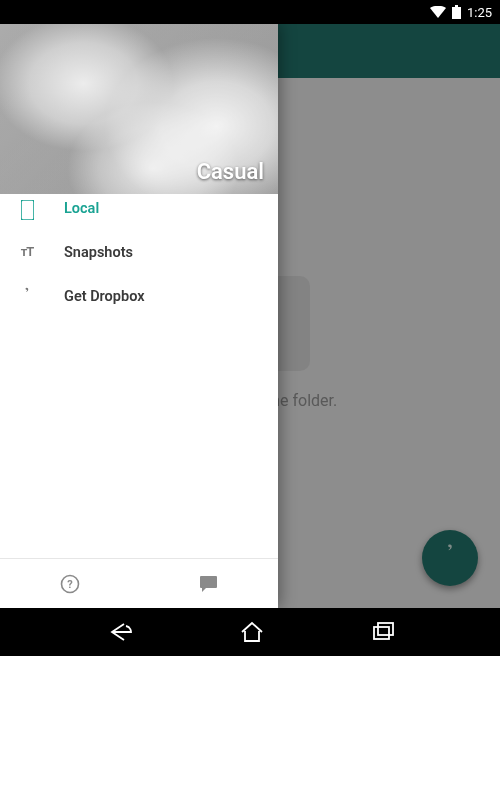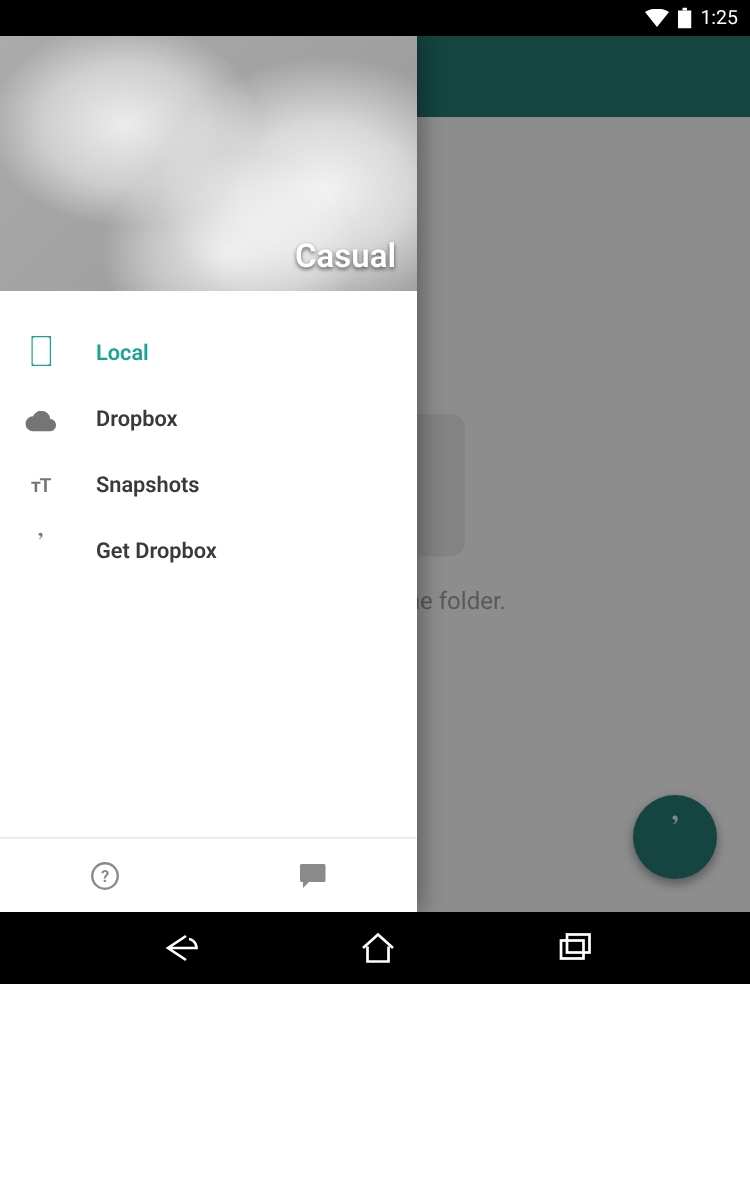--- a/index.html
+++ b/index.html
@@ -33,21 +33,21 @@
       radial-gradient(ellipse 140px 110px at 78% 60%, #e6e6e6 0%, #b0b0b0 40%, #3a3a3a 80%),
       radial-gradient(ellipse 90px 70px at 55% 85%, #cfcfcf 0%, #7b7b7b 60%, #2d2d2d 95%),
       linear-gradient(135deg,#4a4a4a,#1f1f1f);
     background-blend-mode: screen, screen, screen, normal;
   }
   .drawer-header-title {
     position:absolute; right:14px; bottom:10px; color:#fff; font-size:22px; font-weight:600;
     text-shadow:0 1px 3px rgba(0,0,0,.6);
   }
   .drawer-list { flex:1; padding-top:6px; }
-  .drawer-item { display:flex; align-items:flex-end; height:44px; padding-left:16px; gap:26px; cursor:pointer; }
+  .drawer-item { display:flex; align-items:flex-start; height:44px; padding-left:16px; gap:26px; cursor:pointer; }
   .drawer-item .ic { width:22px; display:flex; justify-content:center; color:#757575;}
   .drawer-item .lbl { font-size:14.5px; color:#3a3a3a; font-weight:600;}
   .drawer-item.active .ic, .drawer-item.active .lbl { color:#1aa393; }
   .drawer-footer { border-top:1px solid #e6e6e6; height:50px; display:flex; align-items:center;}
   .drawer-footer .fbtn { flex:1; display:flex; justify-content:center; color:#8a8a8a; cursor:pointer;}
   
   .navbar { position:absolute; left:0; right:0; bottom:0; height:48px; background:#000; display:flex; align-items:center; justify-content:space-evenly;}
   .navbar svg { display:block; }
 </style>
 </head>
@@ -97,28 +97,20 @@
         <div class="drawer-item active">
           <span class="ic">
             <svg width="13" height="20" viewBox="0 0 13 20">
                 <rect x="0" y="0" width="13" height="20" rx="2" fill="none" stroke="currentColor" stroke-width="1.6"></rect>
                 <rect x="3" y="16.5" width="7" height="0" stroke="currentColor"></rect>
               </svg>
           </span>
           <span class="lbl">Local</span>
         </div>
 
-        <div class="drawer-item">
-          <span class="ic">
-            <svg width="22" height="14" viewBox="0 0 22 14">
-                <path fill="currentColor" d="M17 13.5H6a5 5 0 0 1 0-10 6 6 0 0 1 11.5 1.8A4 4 0 0 1 17 13.5z"></path>
-              </svg>
-          </span>
-          <span class="lbl">Dropbox</span>
-        </div>
 
 
         <div class="drawer-item">
           <span class="ic">
             <span style="font-size:13px;font-weight:600;letter-spacing:-1px;">тT</span>
           </span>
           <span class="lbl">Snapshots</span>
         </div>
 
         <div class="drawer-item">

